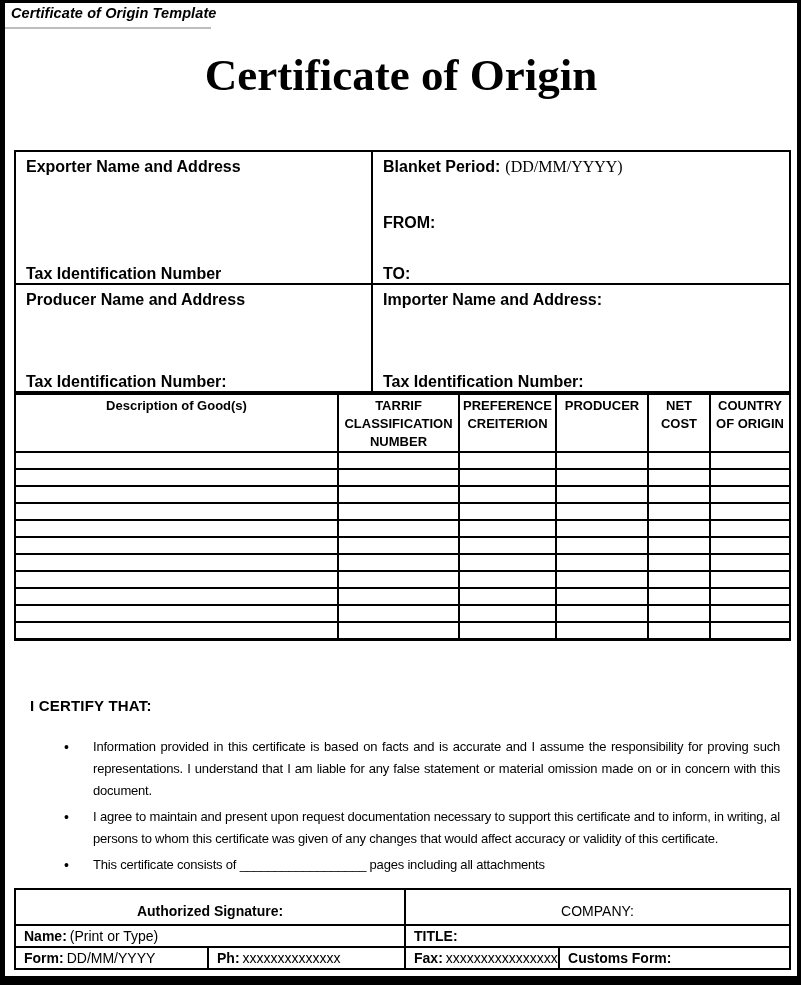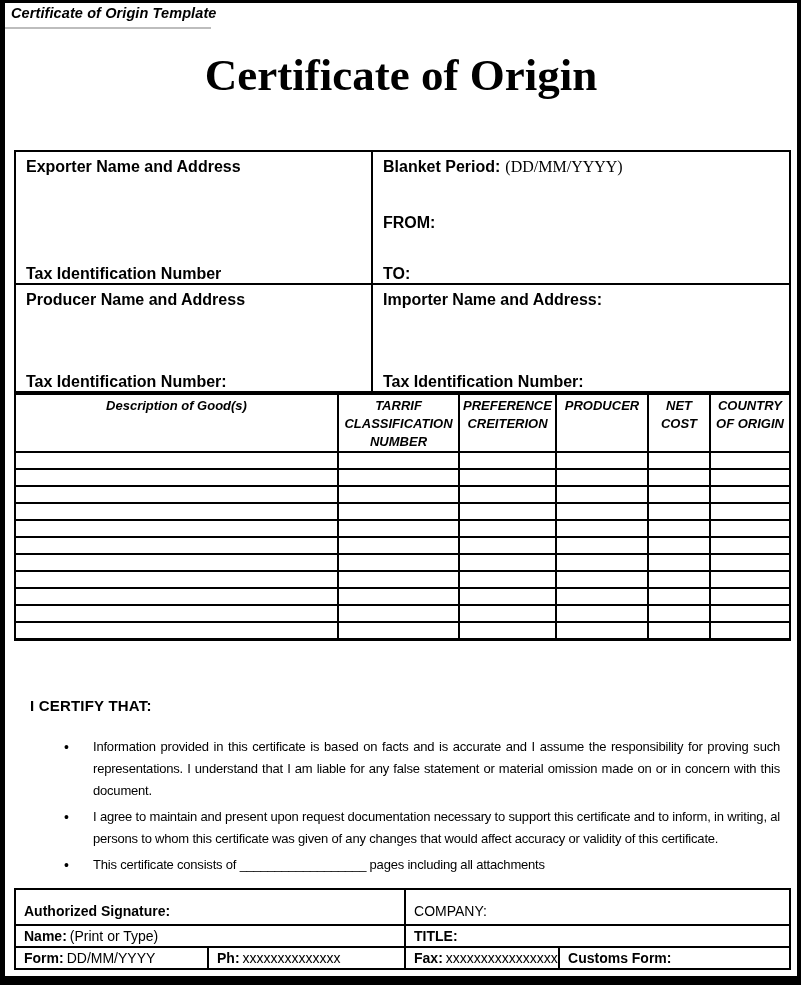--- a/index.html
+++ b/index.html
@@ -47,21 +47,21 @@
   .info-table tr:nth-child(2) td { height: 108px; }
   .lbl { font-weight: bold; }
   .hint { font-weight: normal; margin-left: 5px; font-family: Liberation Serif, serif; }
   .cell-bottom { position: absolute; left: 10px; bottom: 0; font-weight: bold; }
   .cell-mid { position: absolute; left: 10px; top: 62px; font-weight: bold; }
 
   
   .goods-table { position: absolute; left: 9px; top: 390px; width: 775px; border-bottom: 3px solid #000; }
   .goods-table th {
     height: 57px; vertical-align: top; text-align: center;
-    font-size: 13px; font-weight: bold; line-height: 18px; padding-top: 2px; font-style: italic;
+    font-size: 13px; font-weight: bold; line-height: 18px; padding-top: 2px;
   }
   .goods-table td { height: 17px; }
 
   .watermark {
     position: absolute; left: 295px; top: 477px;
     font-size: 32px; color: #dedede; letter-spacing: -1px;
     z-index: 5; white-space: nowrap;
   }
 
   
@@ -79,21 +79,21 @@
   .certify li:last-child { text-align: left; }
   .certify li::before {
     content: "\2022";
     position: absolute; left: 0; top: 0;
     font-size: 14px;
   }
 
   
   .sig-table { position: absolute; left: 9px; top: 885px; width: 775px; }
   .sig-table td { padding: 2px 8px; font-size: 14px; vertical-align: bottom; white-space: nowrap; overflow: hidden; }
-  .sig-table tr:nth-child(1) td { height: 36px; padding-bottom: 5px; }
+  .sig-table tr:nth-child(1) td { height: 36px; padding-bottom: 5px; text-align: center; }
   .sig-table tr:nth-child(2) td { height: 20px; }
   .sig-table tr:nth-child(3) td { height: 20px; }
   .val { font-weight: normal; margin-left: 3px; }
 </style>
 </head>
 <body>
 
 <div class="doc">
 
   <div class="template-label">Certificate of Origin Template</div>

